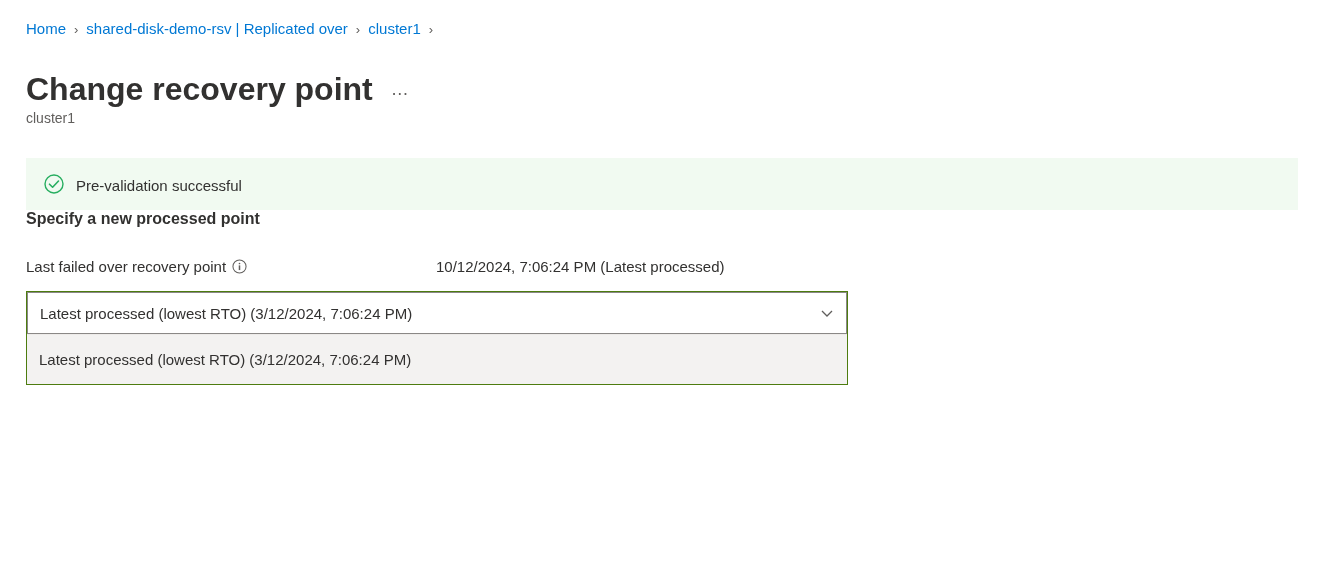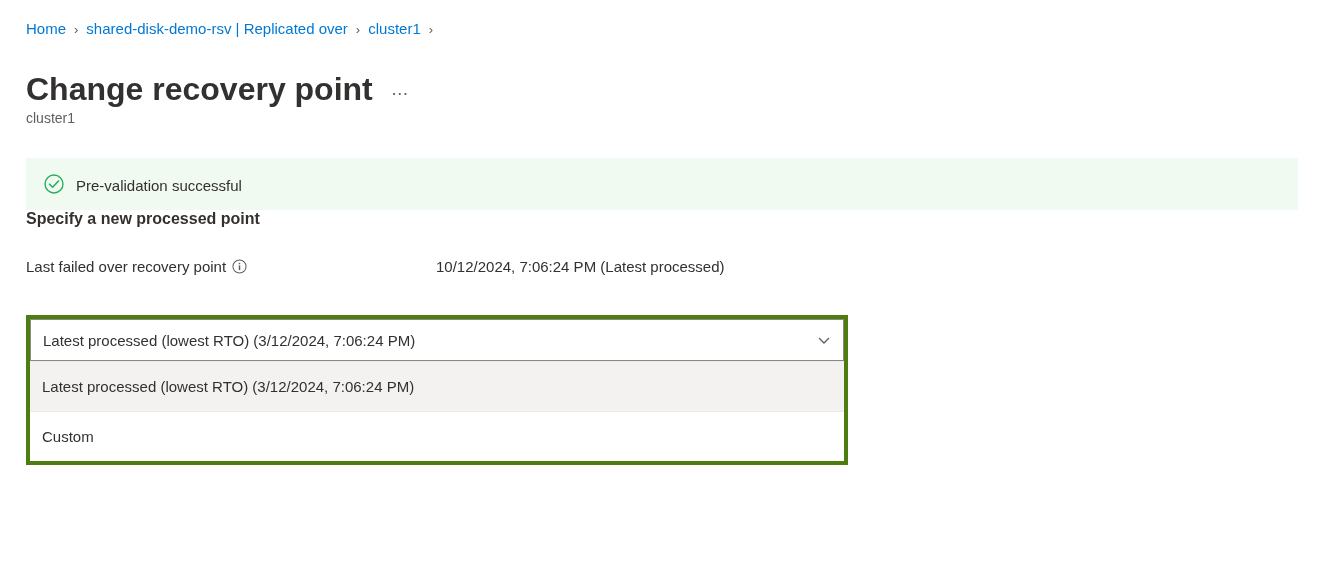--- a/index.html
+++ b/index.html
@@ -74,21 +74,21 @@
     }
     .section-header {
       font-size: 16px;
       font-weight: 600;
       color: #323130;
       margin-bottom: 30px;
     }
     .form-row {
       display: flex;
       align-items: flex-start;
-      margin-bottom: 40px;
+      margin-bottom: 16px;
     }
     .form-label-col {
       width: 410px;
       display: flex;
       align-items: center;
       gap: 6px;
       font-size: 15px;
       color: #323130;
     }
     .form-value-col {
@@ -106,21 +106,21 @@
     .info-icon svg {
       display: block;
     }
     .required {
       color: #a4262c;
       margin-left: 2px;
     }
     .dropdown-wrap {
       position: relative;
       width: 822px;
-      border: 4px solid #4d7c0f;
+      border: 1px solid #4d7c0f;
     }
     .dropdown-selected {
       height: 42px;
       border: 1px solid #8a8886;
       display: flex;
       align-items: center;
       justify-content: space-between;
       padding: 0 12px;
       background: #ffffff;
       cursor: pointer;
@@ -203,17 +203,16 @@
       <div class="dropdown-selected">
         <span>Latest processed (lowest RTO) (3/12/2024, 7:06:24 PM)</span>
         <span class="chev-down">
           <svg viewBox="0 0 14 14" width="14" height="14">
             <path d="M2 5 L7 10 L12 5" fill="none" stroke="#605e5c" stroke-width="1.3"></path>
           </svg>
         </span>
       </div>
       <div class="dropdown-options">
         <div class="dropdown-option highlighted">Latest processed (lowest RTO) (3/12/2024, 7:06:24 PM)</div>
-        <div class="dropdown-option">Custom</div>
       </div>
     </div>
   </div>
 </div>
 
 </body></html>

